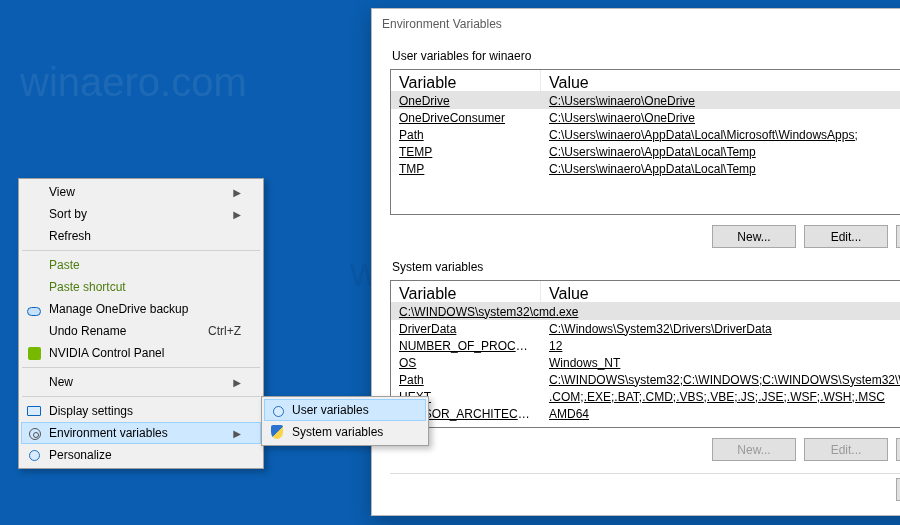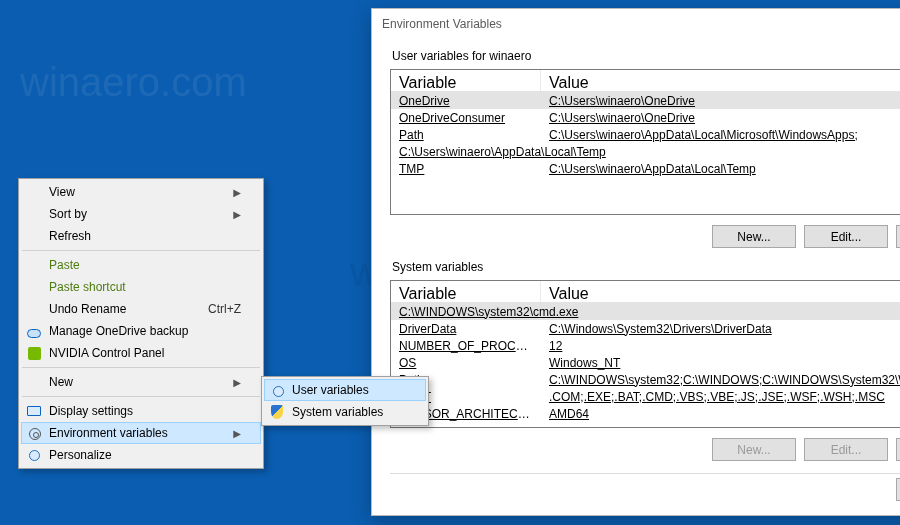--- a/index.html
+++ b/index.html
@@ -64,21 +64,21 @@
   .ic-nvidia{ width:13px;height:13px;background:#76b900;border-radius:2px;}
   .ic-monitor{width:14px;height:10px;border:1px solid #0a65c2;background:#d9ecff;border-radius:1px;}
   .ic-gear  { width:12px;height:12px;border:1px solid #555;border-radius:50%; position:relative;}
   .ic-gear::after{content:"";position:absolute;left:3px;top:3px;width:4px;height:4px;border:1px solid #555;border-radius:50%;}
   .ic-user  { width:11px;height:11px;border:1px solid #1f6fbf;border-radius:50%;background:#d9ecff;}
   .ic-shield{ width:12px;height:14px;background:linear-gradient(135deg,#2a74d0 50%,#f8d44b 50%);border-radius:2px 2px 50% 50%;}
 
   
   .sub {
     position: absolute;
-    left: 261px; top: 376px;
+    left: 261px; top: 396px;
     width: 168px;
     background: #f0f0f0;
     border: 1px solid #a0a0a0;
     box-shadow: 3px 3px 6px rgba(0,0,0,0.25);
     padding: 2px;
   }
 
   
   .dialog {
     position: absolute;
@@ -190,20 +190,21 @@
           </div>
           <div class="lb-row">
             <div class="lb-cell var">OneDriveConsumer</div>
             <div class="lb-cell val">C:\Users\winaero\OneDrive</div>
           </div>
           <div class="lb-row">
             <div class="lb-cell var">Path</div>
             <div class="lb-cell val">C:\Users\winaero\AppData\Local\Microsoft\WindowsApps;</div>
           </div>
           <div class="lb-row">
+            <div class="lb-cell var">TEMP</div>
             <div class="lb-cell val">C:\Users\winaero\AppData\Local\Temp</div>
           </div>
           <div class="lb-row">
             <div class="lb-cell var">TMP</div>
             <div class="lb-cell val">C:\Users\winaero\AppData\Local\Temp</div>
           </div>
         </div>
     </div>
     <div class="btn-row">
       <div class="btn">New...</div>
@@ -275,31 +276,31 @@
       <span>Refresh</span>
     </div>
     <div class="ctx-sep"></div>
     <div class="ctx-item disabled">
       <span>Paste</span>
     </div>
     <div class="ctx-item disabled">
       <span>Paste shortcut</span>
     </div>
     <div class="ctx-item">
+      <span class="ctx-icon">
+        <span class="ic-cloud"></span>
+      </span>
+      <span>Manage OneDrive backup</span>
+    </div>
+    <div class="ctx-item">
       <span>Undo Rename</span>
       <span class="ctx-shortcut">Ctrl+Z</span>
     </div>
     <div class="ctx-item">
       <span class="ctx-icon">
-        <span class="ic-cloud"></span>
-      </span>
-      <span>Manage OneDrive backup</span>
-    </div>
-    <div class="ctx-item">
-      <span class="ctx-icon">
         <span class="ic-nvidia"></span>
       </span>
       <span>NVIDIA Control Panel</span>
     </div>
     <div class="ctx-sep"></div>
     <div class="ctx-item">
       <span>New</span>
       <span class="ctx-submenu-indicator">▶</span>
     </div>
     <div class="ctx-sep"></div>

